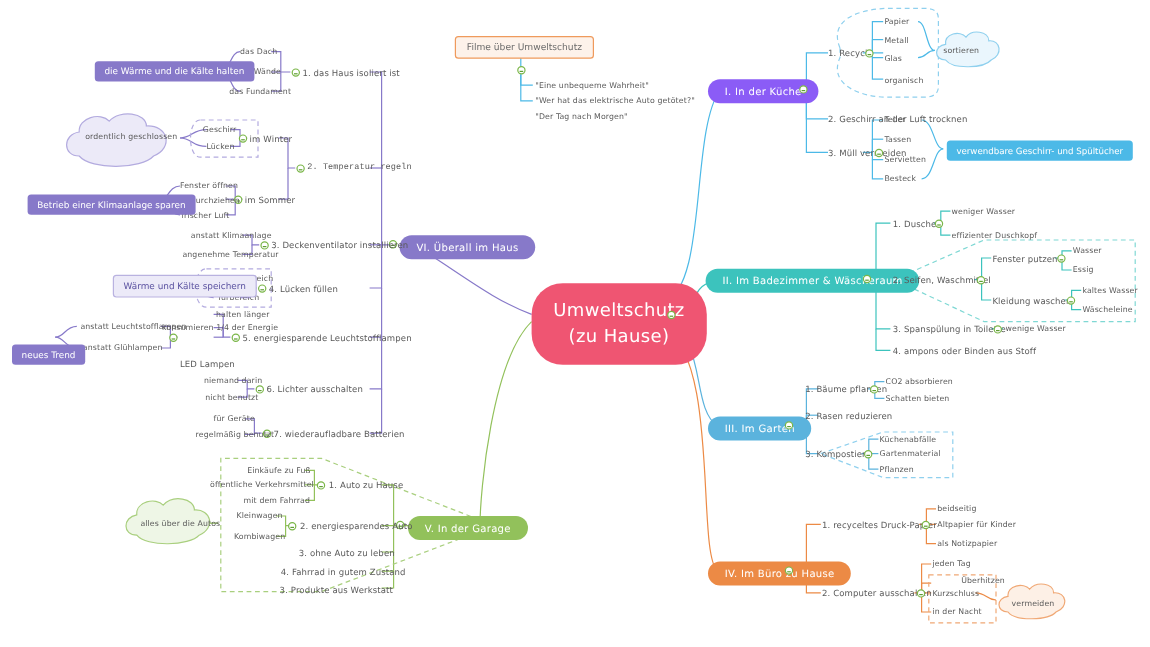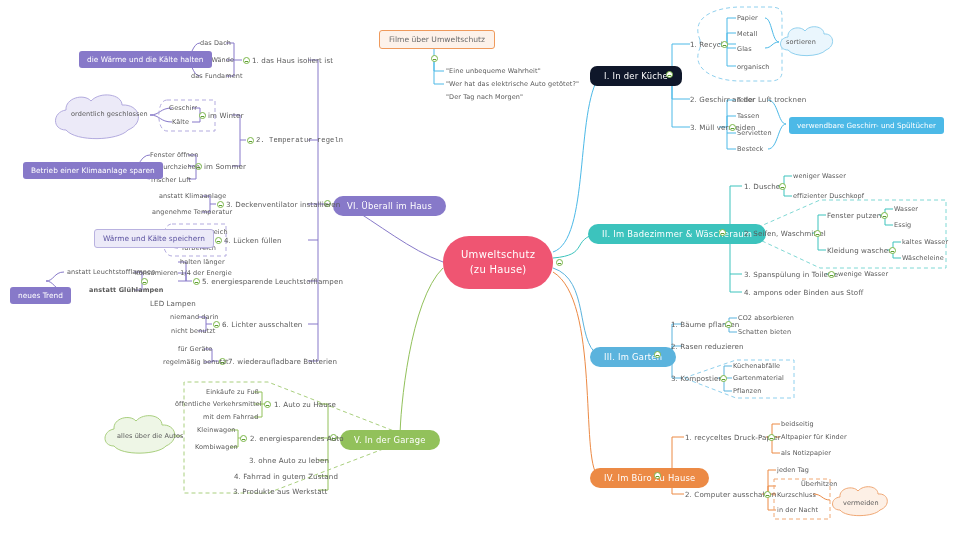--- a/index.html
+++ b/index.html
@@ -12,28 +12,28 @@
     color:#4a4a4a;
   }
   #canvas{position:absolute;left:0;top:0;width:958px;height:539px;}
   svg.wires{position:absolute;left:0;top:0;width:958px;height:539px;pointer-events:none;}
   .node{position:absolute;white-space:nowrap;}
 
   
   .central{
     background:#ef5572;color:#ffffff;border-radius:26px;
     padding:12px 18px;text-align:center;line-height:1.45;
-    font-size:10px;letter-spacing:.3px;
+    font-size:15px;letter-spacing:.3px;
   }
   
   .pill{
     color:#fff;border-radius:13px;padding:5px 14px;font-size:8.4px;
     letter-spacing:.25px;
   }
-  .pill.kitchen{background:#0f172a;border-radius:7px;}
+  .pill.kitchen{background:#8b5cf6;}
   .pill.bath{background:#3cc3bd;}
   .pill.garden{background:#5bb3dd;}
   .pill.office{background:#ec8a45;}
   .pill.garage{background:#92c15b;}
   .pill.house{background:#8779c9;}
 
   
   .rect-purple{
     background:#8779c9;color:#fff;border-radius:3px;padding:4px 8px;font-size:7.4px;
   }
@@ -362,21 +362,21 @@
   <div class="toggle" style="left:219px;top:358px;"></div>
 
   <div class="node leaf" style="left:200px;top:39px;">das Dach</div>
   <div class="node leaf" style="left:199px;top:56px;">die Wände</div>
   <div class="node leaf" style="left:191px;top:72px;">das Fundament</div>
   <div class="node rect-purple" style="left:79px;top:51px;">die Wärme und die Kälte halten</div>
 
   <div class="node leaf lv1" style="left:208px;top:111px;">im Winter</div>
   <div class="toggle" style="left:199px;top:112px;"></div>
   <div class="node leaf" style="left:169px;top:104px;">Geschirr</div>
-  <div class="node leaf" style="left:172px;top:118px;">Kälte</div>
+  <div class="node leaf" style="left:172px;top:118px;">Lücken</div>
   <svg style="position:absolute;left:50px;top:90px;" width="102" height="58">
     <path d="M16 40 C 2 40 2 22 16 20 C 15 8 34 3 41 11 C 50 1 72 4 72 15 C 90 14 95 33 78 40 C 68 51 26 52 16 40 Z" fill="#eceaf8" stroke="#b3abdf" stroke-width="1"></path>
   </svg>
   <div class="node leaf" style="left:71px;top:110px;">ordentlich geschlossen</div>
 
   <div class="node leaf lv1" style="left:204px;top:162px;">im Sommer</div>
   <div class="toggle" style="left:195px;top:163px;"></div>
   <div class="node leaf" style="left:150px;top:151px;">Fenster öffnen</div>
   <div class="node leaf" style="left:144px;top:163px;">Luft durchziehen</div>
   <div class="node leaf" style="left:151px;top:176px;">frischer Luft</div>
@@ -387,21 +387,21 @@
 
   <div class="node leaf" style="left:178px;top:228px;">Fensterbereich</div>
   <div class="node leaf" style="left:181px;top:244px;">Türbereich</div>
   <div class="node rect-purple light" style="left:94px;top:229px;">Wärme und Kälte speichern</div>
 
   <div class="node leaf lv1" style="left:150px;top:277px;margin-top:22px;">LED Lampen</div>
   <div class="toggle" style="left:141px;top:278px;"></div>
   <div class="node leaf" style="left:180px;top:258px;">halten länger</div>
   <div class="node leaf" style="left:135px;top:269px;">konsumieren 1/4 der Energie</div>
   <div class="node leaf" style="left:67px;top:268px;">anstatt Leuchtstofflampen</div>
-  <div class="node leaf" style="left:89px;top:286px;font-weight:bold;">anstatt Glühlampen</div>
+  <div class="node leaf" style="left:69px;top:286px;">anstatt Glühlampen</div>
   <div class="node rect-purple" style="left:10px;top:287px;">neues Trend</div>
 
   <div class="node leaf" style="left:170px;top:313px;text-align:center;">niemand darin</div>
   <div class="node leaf" style="left:171px;top:327px;">nicht benutzt</div>
 
   <div class="node leaf" style="left:178px;top:345px;">für Geräte</div>
   <div class="node leaf" style="left:163px;top:358px;">regelmäßig benutzt</div>
 
 </div>
 

